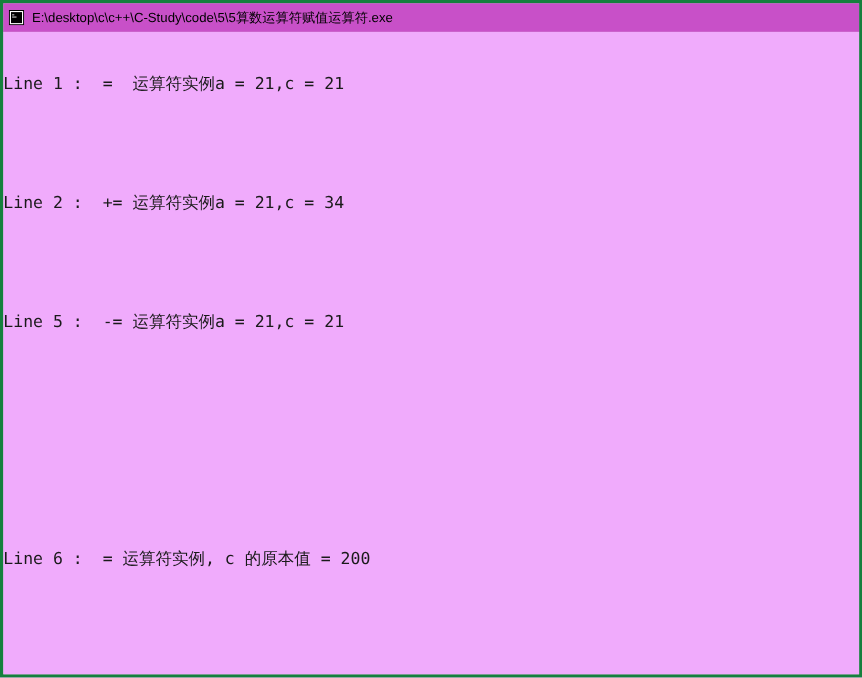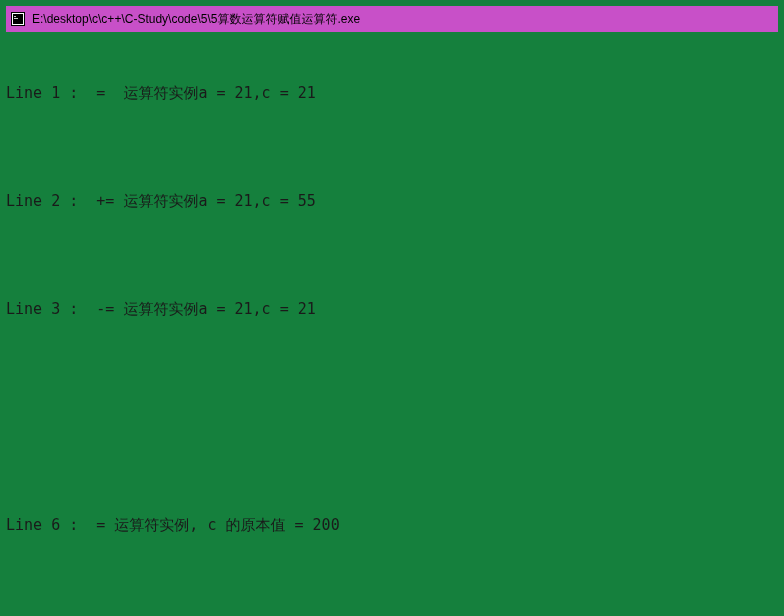--- a/index.html
+++ b/index.html
@@ -8,21 +8,21 @@
       width: 784px;
       height: 616px;
       overflow: hidden;
       background: #c0c0c0;
     }
     .window {
       width: 784px;
       height: 616px;
       display: flex;
       flex-direction: column;
-      border: 6px solid #15803d;
+      border: 3px solid #15803d;
     }
     .titlebar {
       height: 26px;
       background: #c850c8;
       display: flex;
       align-items: center;
       padding: 0 4px;
       color: #000;
       font-size: 12px;
       font-family: "Microsoft YaHei", Tahoma, sans-serif;
@@ -35,26 +35,26 @@
       align-items: center;
       justify-content: center;
     }
     .titlebar-icon svg { display: block; }
     .titlebar-text {
       white-space: nowrap;
       overflow: hidden;
     }
     .console {
       flex: 1;
-      background: #15803d;
+      background: #f0abfc;
       color: #1a1a1a;
       font-family: "NSimSun", "SimSun", "Consolas", monospace;
       font-size: 15px;
       line-height: 18px;
-      padding: 16px 0 0 0;
+      padding: 2px 0 0 0;
       white-space: pre;
       overflow: hidden;
     }
     .console-line {
       min-height: 18px;
     }
   </style>
 </head>
 <body>
 
@@ -67,23 +67,23 @@
         <rect x="2" y="2" width="10" height="10" fill="#000"></rect>
         <rect x="3" y="4" width="2" height="1" fill="#ccc"></rect>
         <rect x="3" y="6" width="4" height="1" fill="#ccc"></rect>
       </svg>
     </span>
     <span class="titlebar-text">E:\desktop\c\c++\C-Study\code\5\5算数运算符赋值运算符.exe</span>
   </div>
   <div class="console">
     <div class="console-line">Line 1 :  =  运算符实例a = 21,c = 21</div>
     <div class="console-line"></div>
-    <div class="console-line">Line 2 :  += 运算符实例a = 21,c = 55</div>
+    <div class="console-line">Line 2 :  += 运算符实例a = 21,c = 34</div>
     <div class="console-line"></div>
-    <div class="console-line">Line 3 :  -= 运算符实例a = 21,c = 21</div>
+    <div class="console-line">Line 5 :  -= 运算符实例a = 21,c = 21</div>
     <div class="console-line"></div>
     <div class="console-line"></div>
     <div class="console-line"></div>
     <div class="console-line">Line 6 :  = 运算符实例, c 的原本值 = 200</div>
     
     
     
     
     
     

